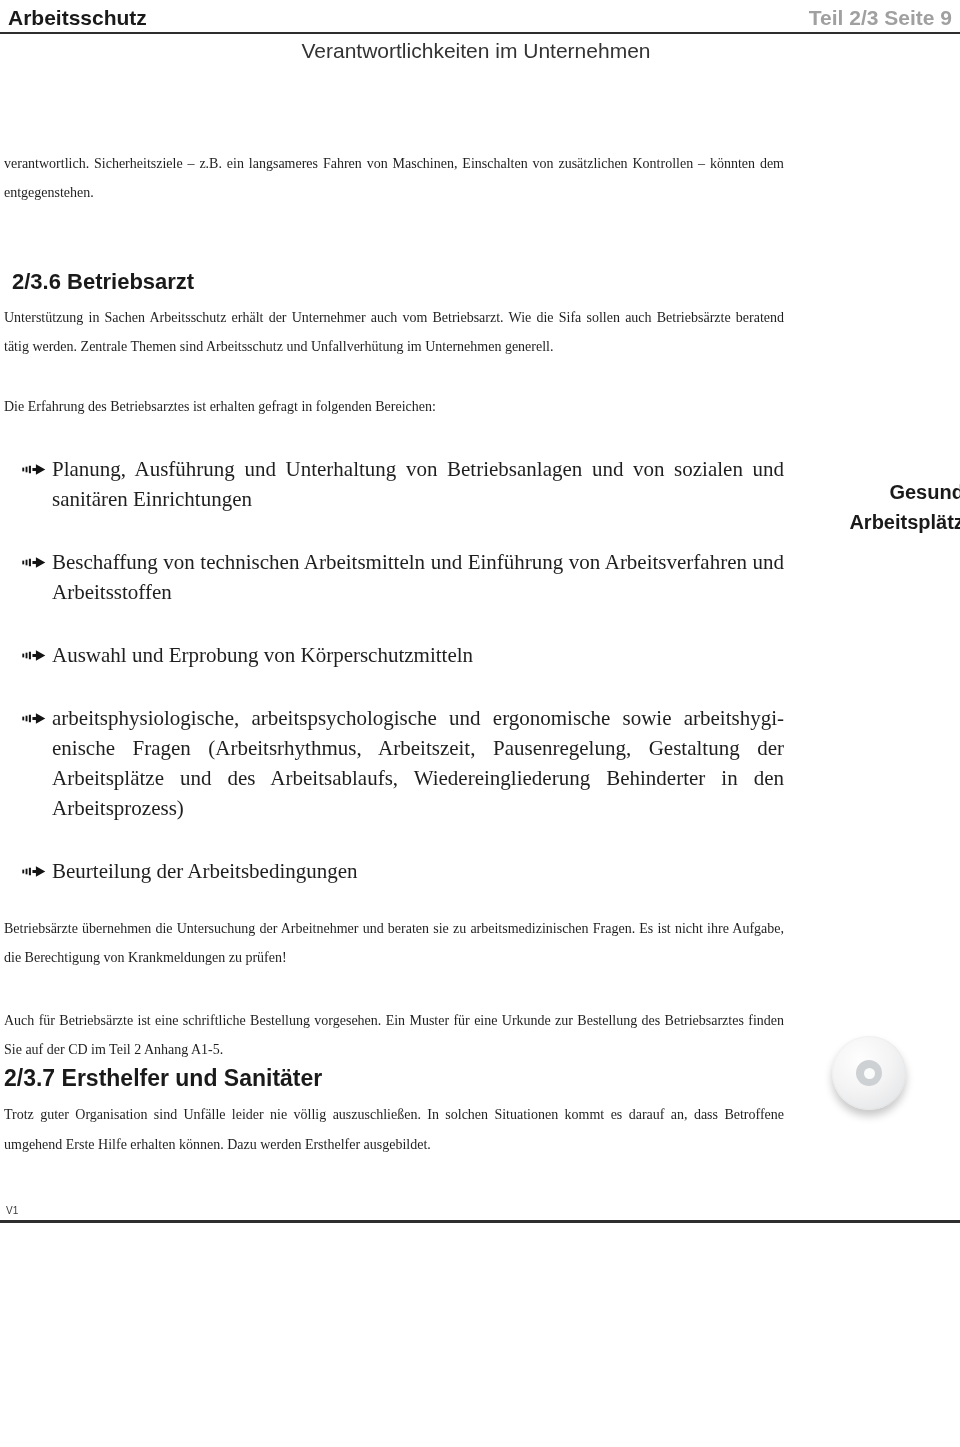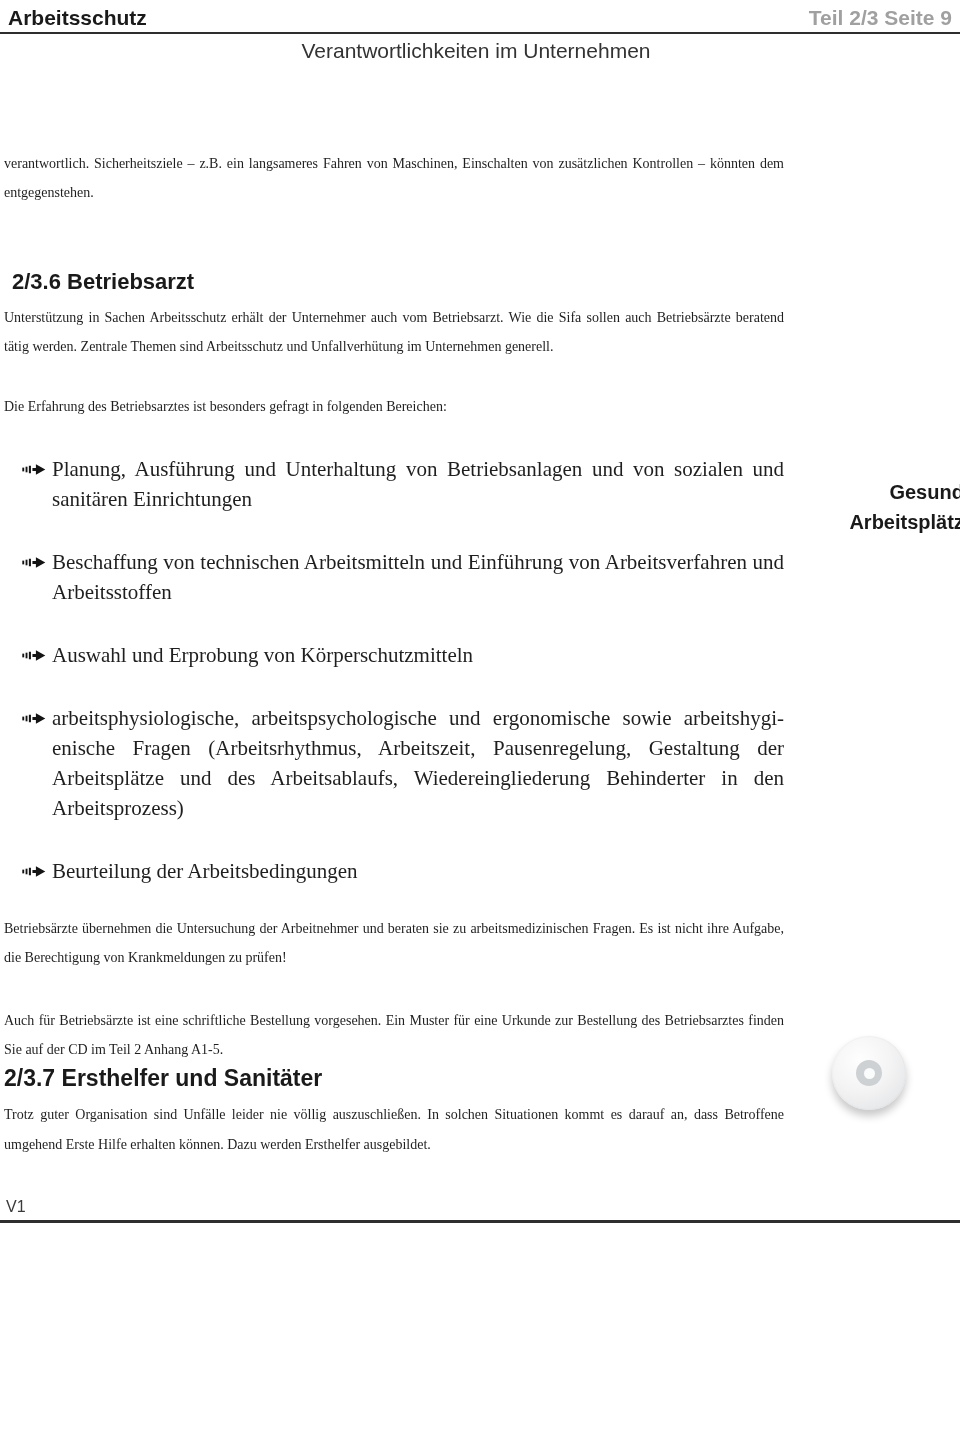--- a/index.html
+++ b/index.html
@@ -39,41 +39,41 @@
   
   .cd{position:absolute;left:832px;top:1036px;width:74px;height:74px;border-radius:50%;
       background:radial-gradient(circle at 38% 32%,#fefefe 0%,#f4f4f5 45%,#e8e9ea 75%,#dfe0e1 100%);
       box-shadow:0 6px 9px rgba(0,0,0,0.22), inset 0 0 2px rgba(0,0,0,0.08);
       display:flex;align-items:center;justify-content:center;}
   .cd-hub{width:26px;height:26px;border-radius:50%;background:#ced1d4;
           display:flex;align-items:center;justify-content:center;}
   .cd-hole{width:11px;height:11px;border-radius:50%;background:#fafbfb;}
   
   .version{position:absolute;left:6px;bottom:7px;font-family:"Liberation Sans",sans-serif;
-           font-size:16px;color:#3a3a3a;}
+           font-size:10px;color:#3a3a3a;}
   .footer-rule{position:absolute;left:0;right:0;bottom:0;height:3px;background:#2f2f2f;}
 </style>
 </head>
 <body>
 
 <div id="page">
 
   <div class="hdr-row">
     <span class="hdr-title">Arbeitsschutz</span>
     <span class="hdr-pageref">Teil 2/3 Seite 9</span>
   </div>
   <div class="hdr-sub">Verantwortlichkeiten im Unternehmen</div>
 
   <div class="main">
 
     <p id="intro">verantwortlich. Sicherheitsziele – z.B. ein langsameres Fahren von Maschinen, Einschalten von zusätzlichen Kontrollen – könnten dem entgegenstehen.</p>
 
     <h2 id="h36">2/3.6 Betriebsarzt</h2>
     <p id="p1">Unterstützung in Sachen Arbeitsschutz erhält der Unternehmer auch vom Betriebsarzt. Wie die Sifa sollen auch Betriebsärzte beratend tätig werden. Zentrale Themen sind Arbeitsschutz und Unfallverhütung im Unternehmen generell.</p>
-    <p id="p2">Die Erfahrung des Betriebsarztes ist besonders gefragt in folgenden Bereichen:</p>
+    <p id="p2">Die Erfahrung des Betriebsarztes ist erhalten gefragt in folgenden Bereichen:</p>
 
     <ul class="arrow-list">
       <li>
         <span class="bullet">
             <svg viewBox="0 0 26 16">
               <rect x="0" y="6" width="2" height="4"></rect>
               <rect x="3.5" y="5" width="2" height="6"></rect>
               <rect x="7" y="4" width="2.2" height="8"></rect>
               <path d="M10.8 6.5 L14.5 6.5 L14.5 2.5 L24.5 8 L14.5 13.5 L14.5 9.5 L10.8 9.5 Z"></path>
             </svg>

